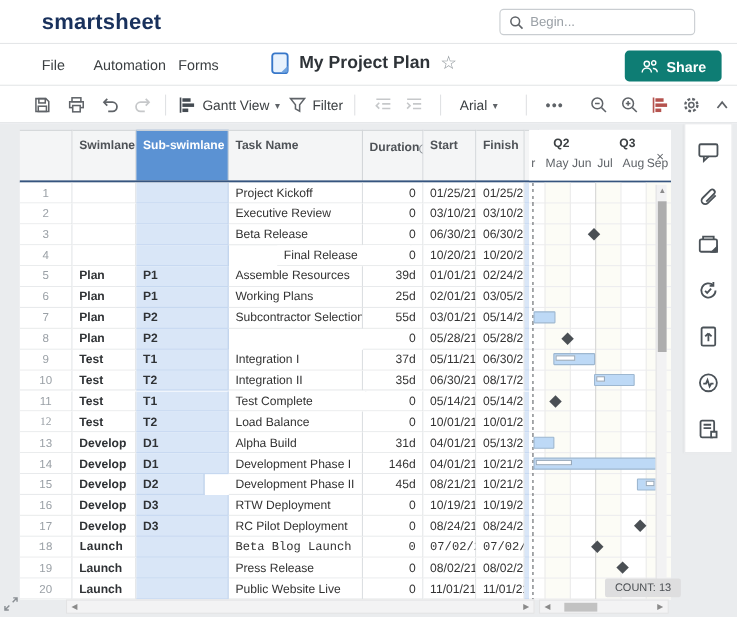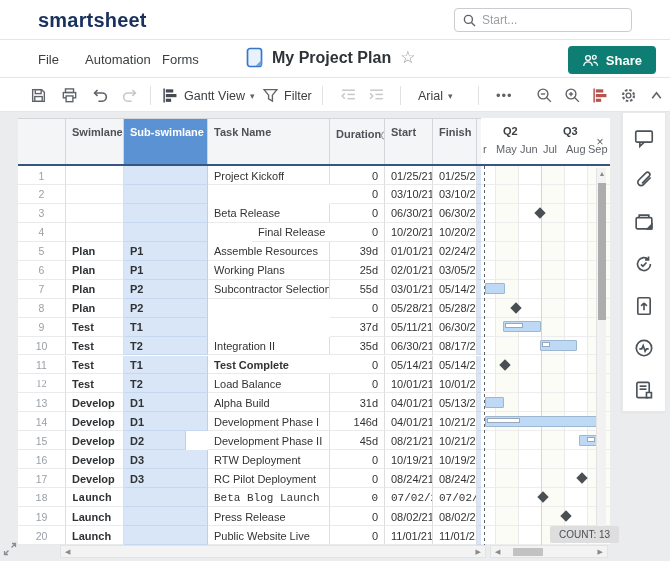--- a/index.html
+++ b/index.html
@@ -104,21 +104,21 @@
 
   <div class="topbar">
     <div class="logo">smartsheet</div>
     <div class="searchbox">
       <span>
         <svg width="13" height="13" viewBox="0 0 13 13">
             <circle cx="5.4" cy="5.4" r="4" fill="none" stroke="#5f6368" stroke-width="1.4"></circle>
             <line x1="8.4" y1="8.4" x2="12" y2="12" stroke="#5f6368" stroke-width="1.4"></line>
           </svg>
       </span>
-      <span class="ph">Start...</span>
+      <span class="ph">Begin...</span>
     </div>
   </div>
 
   <div class="menubar">
     <div class="menu-item" style="left:38px">File</div>
     <div class="menu-item" style="left:85px">Automation</div>
     <div class="menu-item" style="left:162px">Forms</div>
     <div class="title-wrap">
       <span>
         <svg width="17" height="21" viewBox="0 0 17 21">
@@ -284,20 +284,21 @@
           <div class="gc " style="left: 190px; width: 122px;">Project Kickoff</div>
           <div class="gc right" style="left: 312px; width: 55px;">0</div>
           <div class="gc right" style="left: 367px; width: 48px;">01/25/21</div>
           <div class="gc right" style="left: 415px; width: 44px;">01/25/21</div>
           <div class="gc blue" style="left: 459px; width: 4px;"></div>
         </div>
         <div class="grow" style="top: 18.95px;">
           <div class="gc num" style="left: 0px; width: 48px;">2</div>
           <div class="gc bold" style="left: 48px; width: 58px;"></div>
           <div class="gc bold blue" style="left: 106px; width: 84px;"></div>
+          <div class="gc " style="left: 190px; width: 122px;">Executive Review</div>
           <div class="gc right" style="left: 312px; width: 55px;">0</div>
           <div class="gc right" style="left: 367px; width: 48px;">03/10/21</div>
           <div class="gc right" style="left: 415px; width: 44px;">03/10/21</div>
           <div class="gc blue" style="left: 459px; width: 4px;"></div>
         </div>
         <div class="grow" style="top: 37.9px;">
           <div class="gc num" style="left: 0px; width: 48px;">3</div>
           <div class="gc bold" style="left: 48px; width: 58px;"></div>
           <div class="gc bold blue" style="left: 106px; width: 84px;"></div>
           <div class="gc " style="left: 190px; width: 122px;">Beta Release</div>
@@ -352,40 +353,41 @@
           <div class="gc bold blue" style="left: 106px; width: 84px;">P2</div>
           <div class="gc right" style="left: 312px; width: 55px;">0</div>
           <div class="gc right" style="left: 367px; width: 48px;">05/28/21</div>
           <div class="gc right" style="left: 415px; width: 44px;">05/28/21</div>
           <div class="gc blue" style="left: 459px; width: 4px;"></div>
         </div>
         <div class="grow" style="top: 151.6px;">
           <div class="gc num" style="left: 0px; width: 48px;">9</div>
           <div class="gc bold" style="left: 48px; width: 58px;">Test</div>
           <div class="gc bold blue" style="left: 106px; width: 84px;">T1</div>
+          <div class="gc " style="left: 190px; width: 122px;">Integration I</div>
           <div class="gc right" style="left: 312px; width: 55px;">37d</div>
           <div class="gc right" style="left: 367px; width: 48px;">05/11/21</div>
           <div class="gc right" style="left: 415px; width: 44px;">06/30/21</div>
           <div class="gc blue" style="left: 459px; width: 4px;"></div>
         </div>
         <div class="grow" style="top: 170.55px;">
           <div class="gc num" style="left: 0px; width: 48px;">10</div>
           <div class="gc bold" style="left: 48px; width: 58px;">Test</div>
           <div class="gc bold blue" style="left: 106px; width: 84px;">T2</div>
           <div class="gc " style="left: 190px; width: 122px;">Integration II</div>
           <div class="gc right" style="left: 312px; width: 55px;">35d</div>
           <div class="gc right" style="left: 367px; width: 48px;">06/30/21</div>
           <div class="gc right" style="left: 415px; width: 44px;">08/17/21</div>
           <div class="gc blue" style="left: 459px; width: 4px;"></div>
         </div>
         <div class="grow" style="top: 189.5px;">
           <div class="gc num" style="left: 0px; width: 48px;">11</div>
           <div class="gc bold" style="left: 48px; width: 58px;">Test</div>
           <div class="gc bold blue" style="left: 106px; width: 84px;">T1</div>
-          <div class="gc " style="left: 190px; width: 125px; font-weight: bold;">Test Complete</div>
+          <div class="gc " style="left: 190px; width: 125px;">Test Complete</div>
           <div class="gc right" style="left: 312px; width: 55px;">0</div>
           <div class="gc right" style="left: 367px; width: 48px;">05/14/21</div>
           <div class="gc right" style="left: 415px; width: 44px;">05/14/21</div>
           <div class="gc blue" style="left: 459px; width: 4px;"></div>
         </div>
         <div class="grow" style="top: 208.45px;">
           <div class="gc num" style="left: 0px; width: 48px; font-family: Liberation Serif, serif;">12</div>
           <div class="gc bold" style="left: 48px; width: 58px;">Test</div>
           <div class="gc bold blue" style="left: 106px; width: 84px;">T2</div>
           <div class="gc " style="left: 190px; width: 122px;">Load Balance</div>

